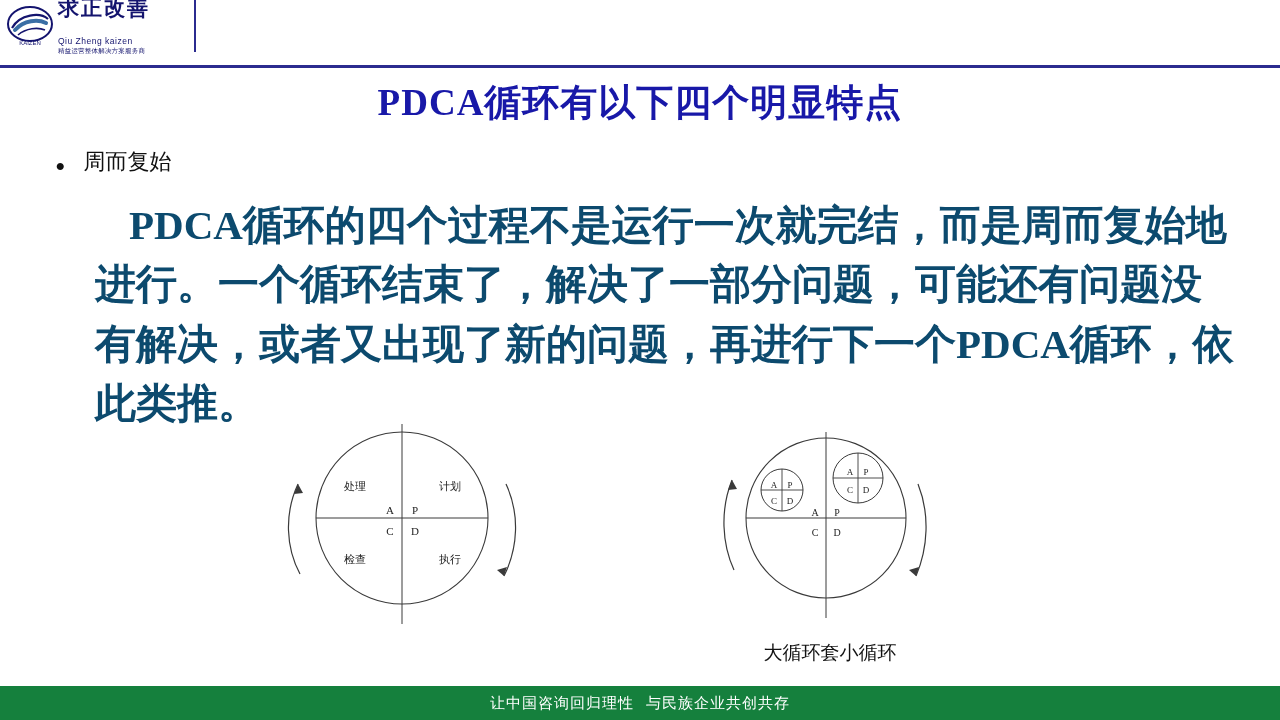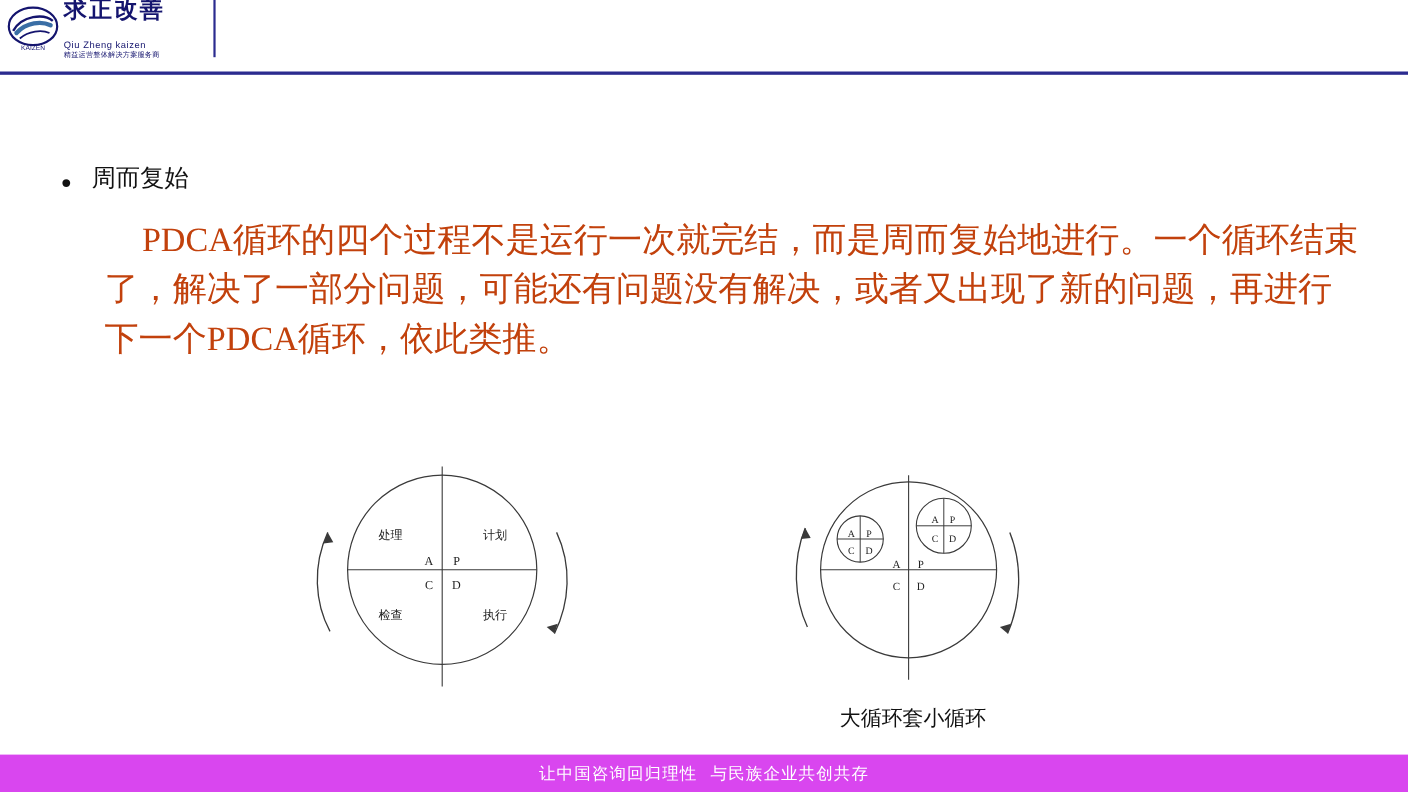--- a/index.html
+++ b/index.html
@@ -99,24 +99,25 @@
   }
   .bullet-label {
     font-size: 22px;
     line-height: 1.1;
   }
   .para {
     position: absolute;
     top: 196px;
     left: 95px;
     width: 1140px;
-    font-size: 31px;
+    font-size: 41px;
     line-height: 1.45;
-    color: #c2410c;
+    color: #0c4a6e;
     text-indent: 34px;
+    font-weight: bold;
   }
 
   
   .diagram-left {
     position: absolute;
     left: 276px;
     top: 418px;
     width: 252px;
     height: 212px;
   }
@@ -137,21 +138,21 @@
     color: #111111;
   }
 
   
   .footer-bar {
     position: absolute;
     left: 0;
     bottom: 0;
     width: 1280px;
     height: 34px;
-    background: #d946ef;
+    background: #15803d;
     color: #ffffff;
     display: flex;
     align-items: center;
     justify-content: center;
     font-family: "Liberation Sans", sans-serif;
     font-size: 15px;
     letter-spacing: 1px;
   }
   .footer-bar .sep { display: inline-block; width: 12px; }
 </style>
@@ -172,20 +173,21 @@
         </svg>
       </div>
       <div class="logo-text">
         <div class="logo-cn">求正改善</div>
         <div class="logo-py">Qiu Zheng kaizen</div>
         <div class="logo-sub">精益运营整体解决方案服务商</div>
       </div>
     </div>
   </div>
 
+  <div class="slide-title">PDCA循环有以下四个明显特点</div>
 
   <div class="bullet-row">
     <span class="bullet-dot">•</span>
     <span class="bullet-label">周而复始</span>
   </div>
 
   <div class="para">PDCA循环的四个过程不是运行一次就完结，而是周而复始地进行。一个循环结束了，解决了一部分问题，可能还有问题没有解决，或者又出现了新的问题，再进行下一个PDCA循环，依此类推。</div>
 
   <div class="diagram-left">
     <svg width="252" height="212" viewBox="0 0 252 212">

